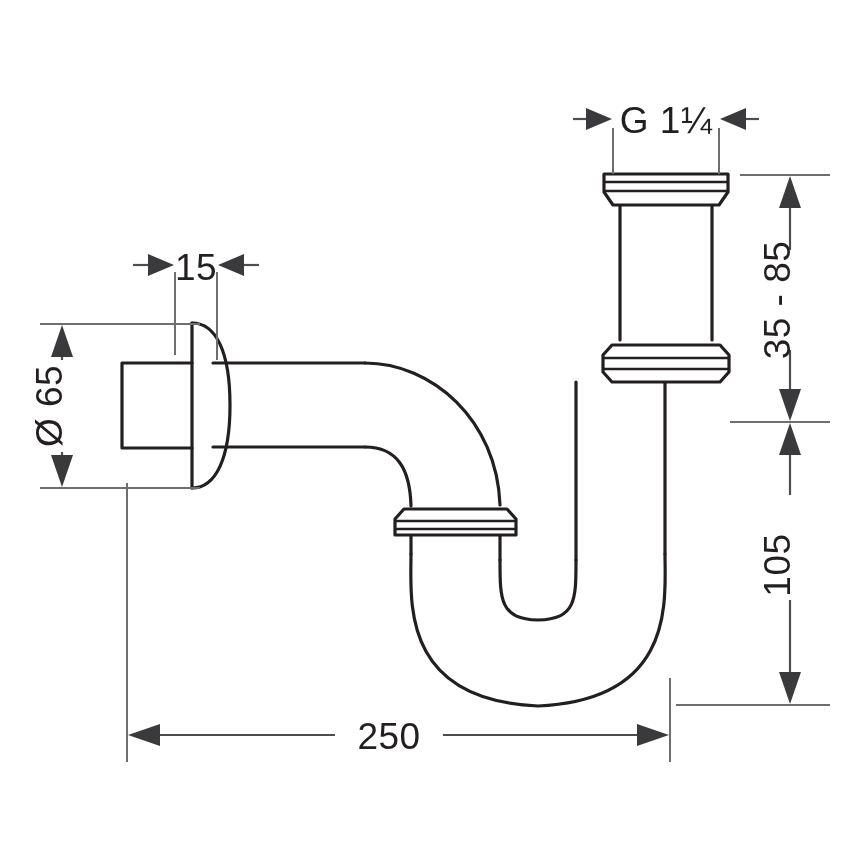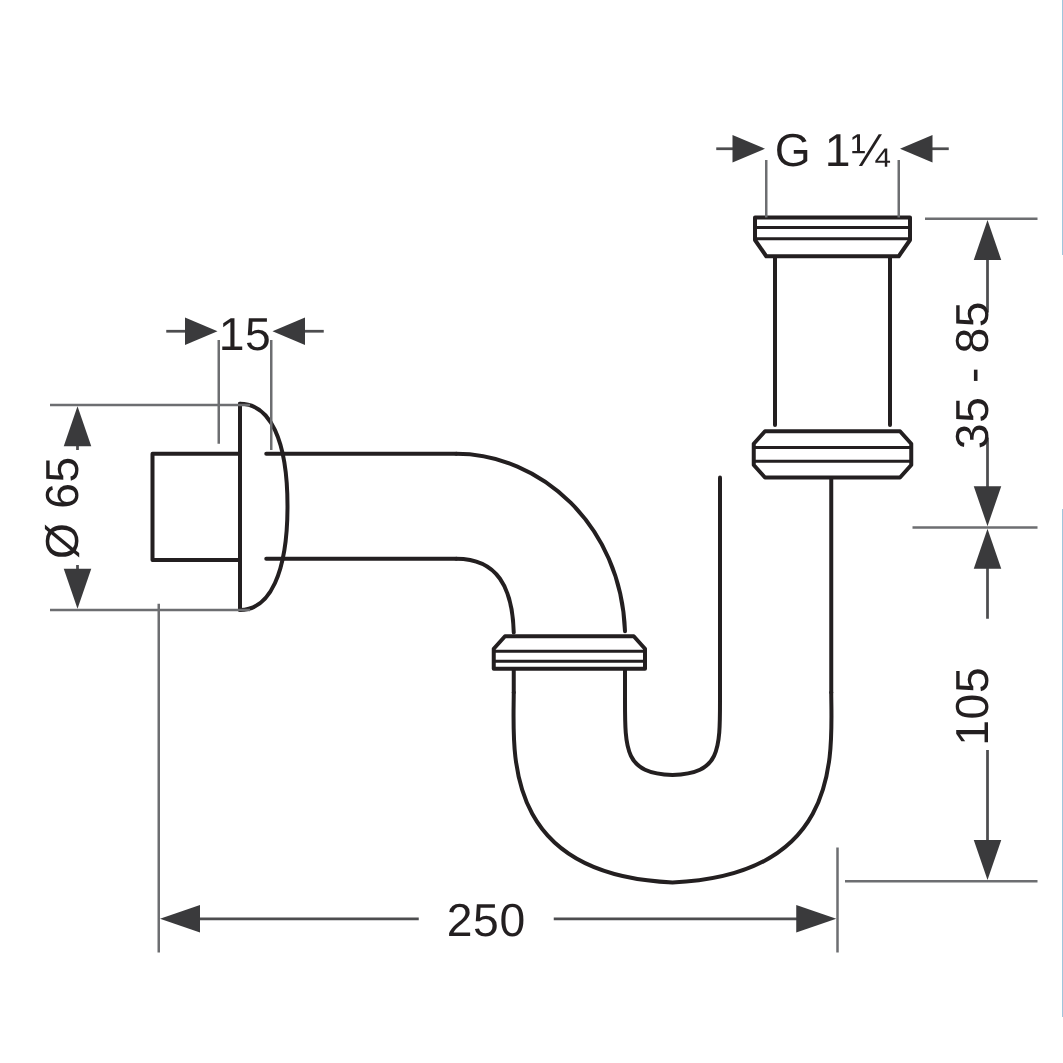--- a/index.html
+++ b/index.html
@@ -7,21 +7,21 @@
   body{
     width:850px;height:850px;
     font-family:"Liberation Sans", sans-serif;
     overflow:hidden;
     position:relative;
   }
   #drawing-root{
     position:absolute;
     left:0;top:0;
     width:850px;height:850px;
-    background:#0369a1;
+    background:#737373;
   }
   svg#technical-drawing{
     display:block;
     width:850px;
     height:850px;
   }
   .part-line{
     fill:none;
     stroke:#231f20;
     stroke-width:3.2;

